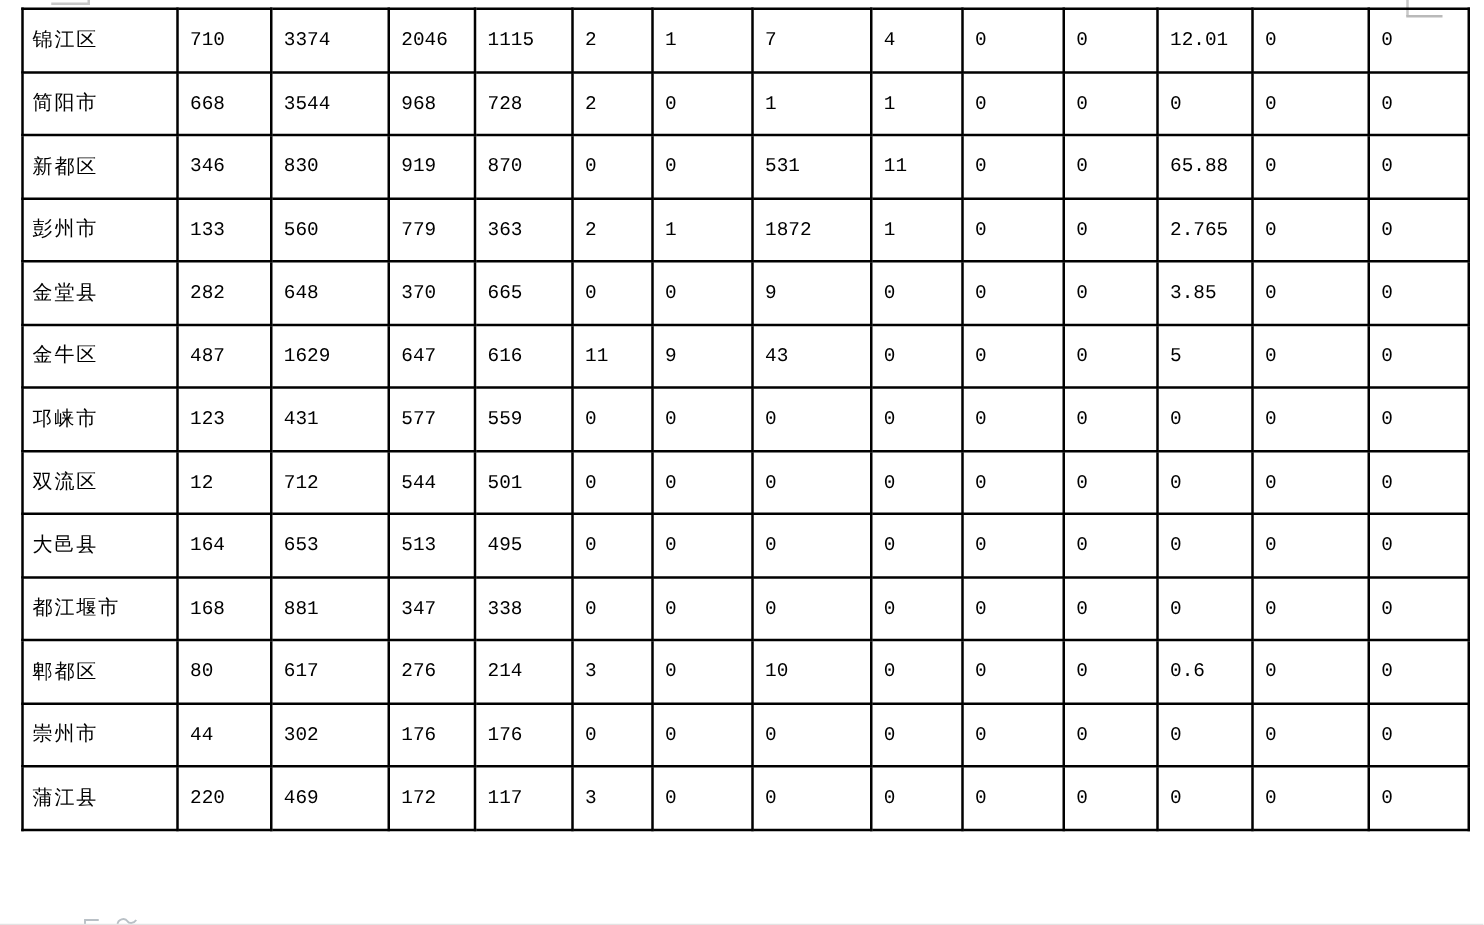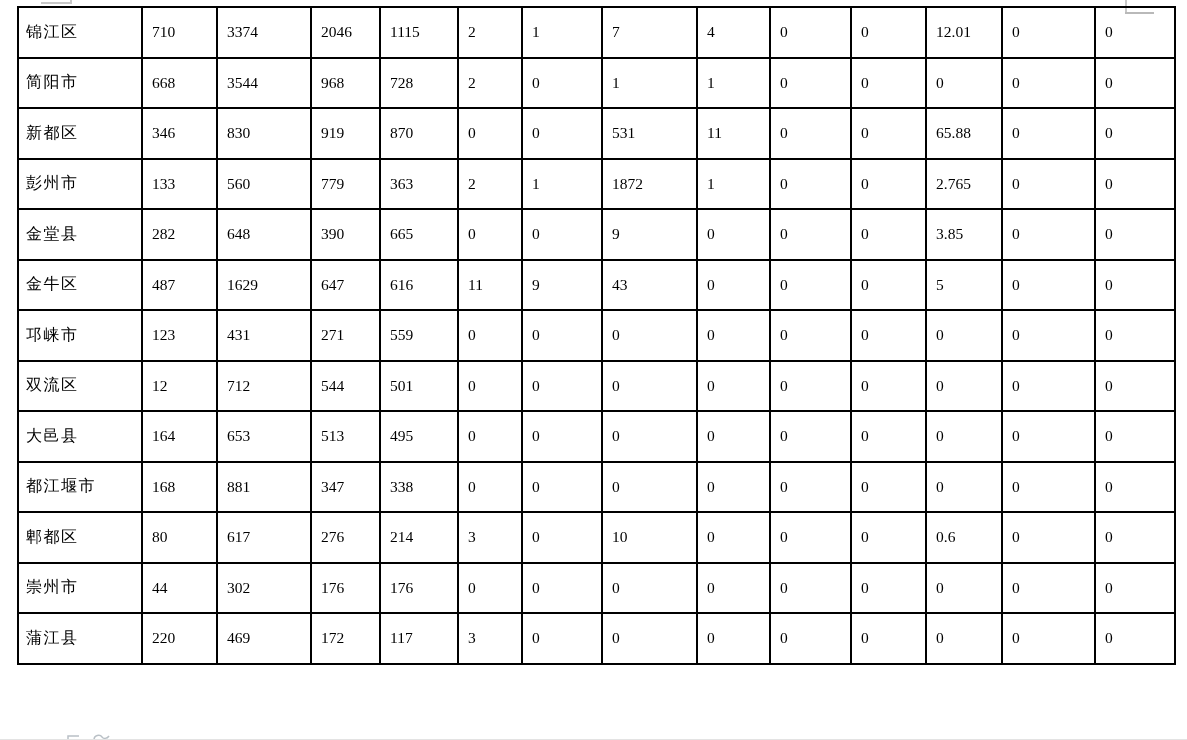--- a/index.html
+++ b/index.html
@@ -6,21 +6,21 @@
     margin: 0;
     padding: 0;
     background: #ffffff;
   }
   .page {
     position: relative;
     width: 1187px;
     height: 740px;
     background: #ffffff;
     overflow: hidden;
-    font-family: Liberation Serif, serif;
+    font-family: Liberation Mono, monospace;
     color: #000000;
   }
   table.data-table {
     position: absolute;
     left: 17px;
     top: 6px;
     border-collapse: collapse;
     table-layout: fixed;
   }
   table.data-table td {
@@ -143,21 +143,21 @@
           <td class="num-cell">0</td>
           <td class="num-cell">0</td>
           <td class="num-cell">2.765</td>
           <td class="num-cell">0</td>
           <td class="num-cell">0</td>
         </tr>
         <tr>
           <td class="name-cell">金堂县</td>
           <td class="num-cell">282</td>
           <td class="num-cell">648</td>
-          <td class="num-cell">390</td>
+          <td class="num-cell">370</td>
           <td class="num-cell">665</td>
           <td class="num-cell">0</td>
           <td class="num-cell">0</td>
           <td class="num-cell">9</td>
           <td class="num-cell">0</td>
           <td class="num-cell">0</td>
           <td class="num-cell">0</td>
           <td class="num-cell">3.85</td>
           <td class="num-cell">0</td>
           <td class="num-cell">0</td>
@@ -175,21 +175,21 @@
           <td class="num-cell">0</td>
           <td class="num-cell">0</td>
           <td class="num-cell">5</td>
           <td class="num-cell">0</td>
           <td class="num-cell">0</td>
         </tr>
         <tr>
           <td class="name-cell">邛崃市</td>
           <td class="num-cell">123</td>
           <td class="num-cell">431</td>
-          <td class="num-cell">271</td>
+          <td class="num-cell">577</td>
           <td class="num-cell">559</td>
           <td class="num-cell">0</td>
           <td class="num-cell">0</td>
           <td class="num-cell">0</td>
           <td class="num-cell">0</td>
           <td class="num-cell">0</td>
           <td class="num-cell">0</td>
           <td class="num-cell">0</td>
           <td class="num-cell">0</td>
           <td class="num-cell">0</td>

